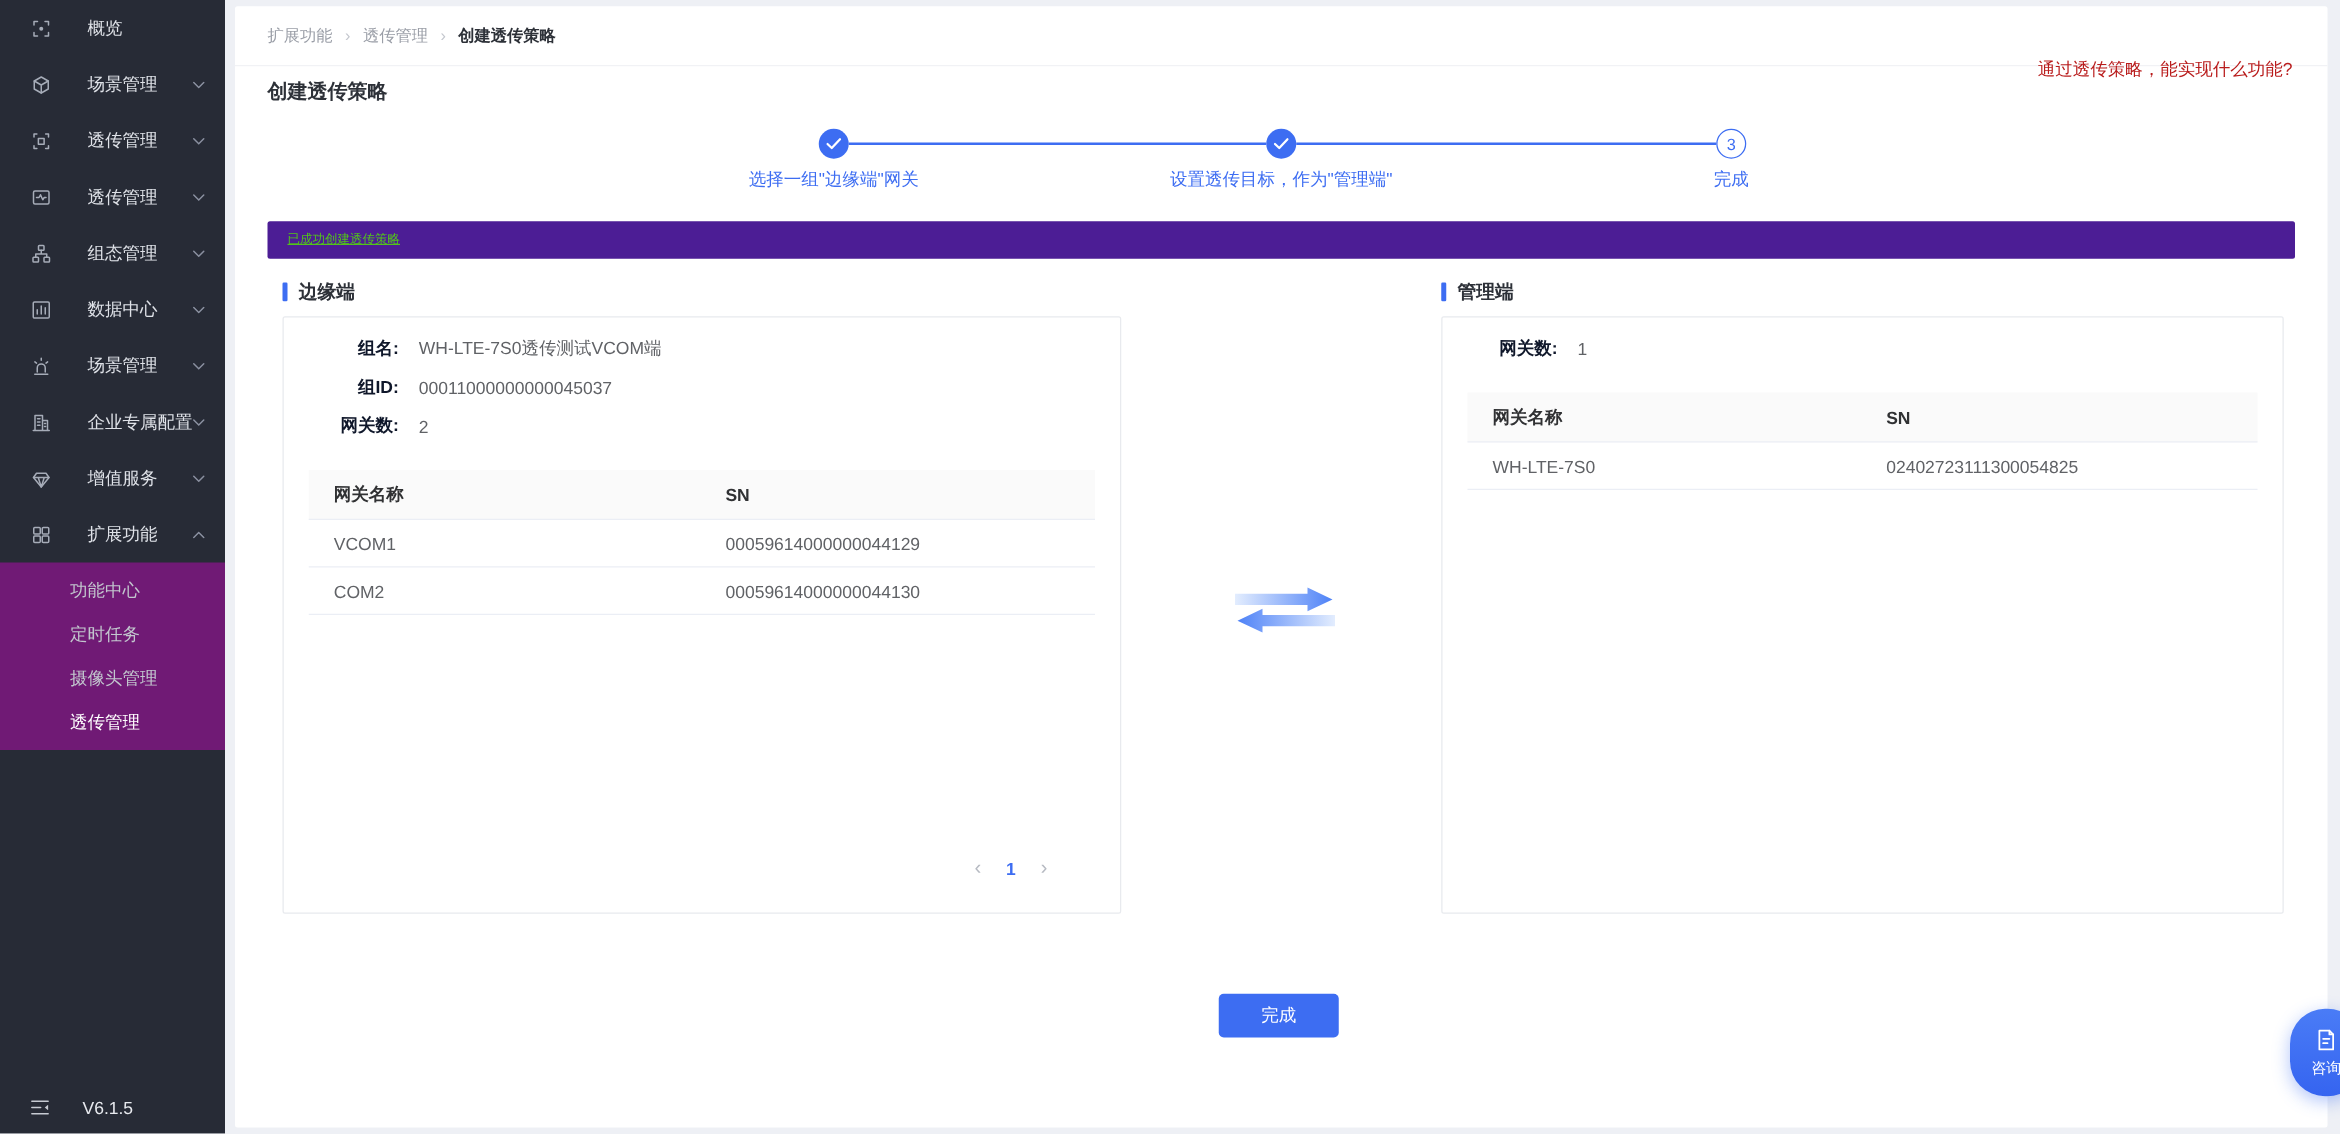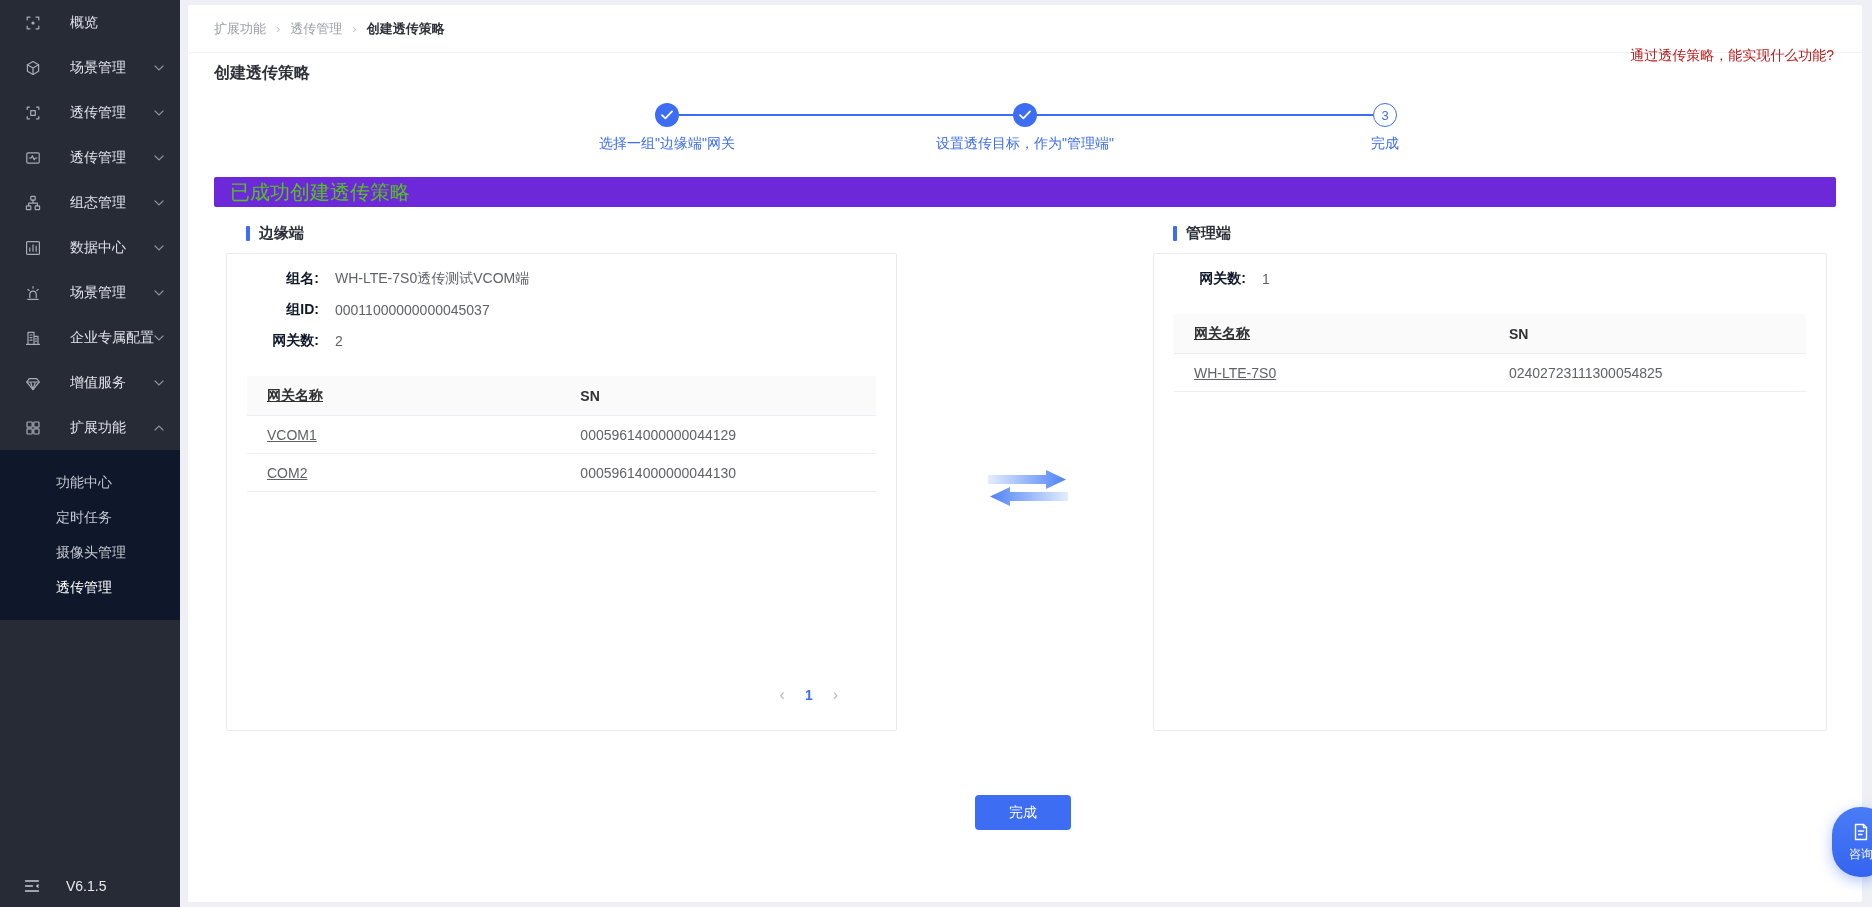--- a/index.html
+++ b/index.html
@@ -12,21 +12,21 @@
   }
   
   .sidebar { position:absolute; left:0; top:0; width:180px; height:907px; background:#272B36; }
   .nav-item {
     height:45px; display:flex; align-items:center; padding:0 16px 0 24px;
     color:#DFE2E8; font-size:14px; cursor:pointer;
   }
   .nav-icon { width:18px; height:18px; display:inline-flex; flex-shrink:0; }
   .nav-label { margin-left:28px; white-space:nowrap; }
   .chevron { margin-left:auto; display:inline-flex; }
-  .submenu { background:#0f172a; padding:15px 0; }
+  .submenu { background:#701a75; padding:5px 0; }
   .sub-item {
     height:35px; line-height:35px; padding-left:56px;
     color:#C2C6CE; font-size:14px; cursor:pointer; white-space:nowrap;
   }
   .sub-item.active { color:#FFFFFF; }
   .sidebar-footer {
     position:absolute; left:0; bottom:0; width:180px; height:42px;
     display:flex; align-items:center; padding-left:24px;
   }
   .version { margin-left:26px; color:#E8EAEF; font-size:14px; }
@@ -59,42 +59,42 @@
   .step-circle.current { background:#FFFFFF; border:1px solid #3D6DF2; color:#3D6DF2; font-size:13px; }
   .c1 { left:467px; } .c2 { left:825px; } .c3 { left:1185px; }
   .step-label {
     position:absolute; top:130px; width:300px; text-align:center;
     color:#3D6DF2; font-size:14px;
   }
   .l1 { left:329px; } .l2 { left:687px; } .l3 { left:1047px; }
   
   .alert {
     position:absolute; top:172px; left:26px; right:26px; height:30px;
-    background:#6d28d9; border-radius:2px; color:#52C41A; font-size:20px;
-    line-height:30px; padding-left:16px;
-  }
-  
-  .section-title { position:absolute; top:219px; display:flex; align-items:center;margin-left:20px; }
+    background:#4c1d95; border-radius:2px; color:#52C41A; font-size:10px;
+    line-height:30px; padding-left:16px;text-decoration:underline;
+  }
+  
+  .section-title { position:absolute; top:219px; display:flex; align-items:center; }
   .section-title .bar { width:4px; height:15px; background:#3D6DF2; border-radius:1px; margin-right:9px; }
   .section-title .txt { font-size:15px; font-weight:bold; color:#2D3138; }
   .st-left { left:38px; } .st-right { left:965px; }
   .panel {
     position:absolute; top:248px; height:478px; background:#fff;
     border:1px solid #E8EAEE; border-radius:2px;
   }
   .panel.edge { left:38px; width:671px; }
   .panel.manage { left:965px; width:674px; }
   .fields { padding-top:9px; }
   .field-row { height:31px; display:flex; align-items:center; font-size:14px; }
   .field-label { width:92px; text-align:right; font-weight:bold; color:#0f172a; }
   .field-value { margin-left:16px; color:#606266; }
   .gw-table { margin:20px 20px 0; font-size:14px; }
   .t-head { display:flex; height:40px; align-items:center; background:#FAFAFA; border-bottom:1px solid #EBEEF5; font-weight:bold; color:#303133; }
   .t-row { display:flex; height:38px; align-items:center; border-bottom:1px solid #EBEEF5; color:#606266; }
-  .t-c1 { width:53%; padding-left:20px;text-decoration:underline; }
+  .t-c1 { width:53%; padding-left:20px; }
   .t-c2 { flex:1; }
   .pagination {
     position:absolute; right:52px; bottom:26px; display:flex; align-items:center;
     font-size:14px; color:#B6BAC2;
   }
   .pg-arrow { cursor:pointer; padding:0 6px; font-size:16px; }
   .pg-cur { color:#3D6DF2; font-weight:bold; padding:0 14px; cursor:pointer; }
   .exchange { position:absolute; left:796px; top:463px; width:88px; height:40px; }
   
   .finish-btn {

